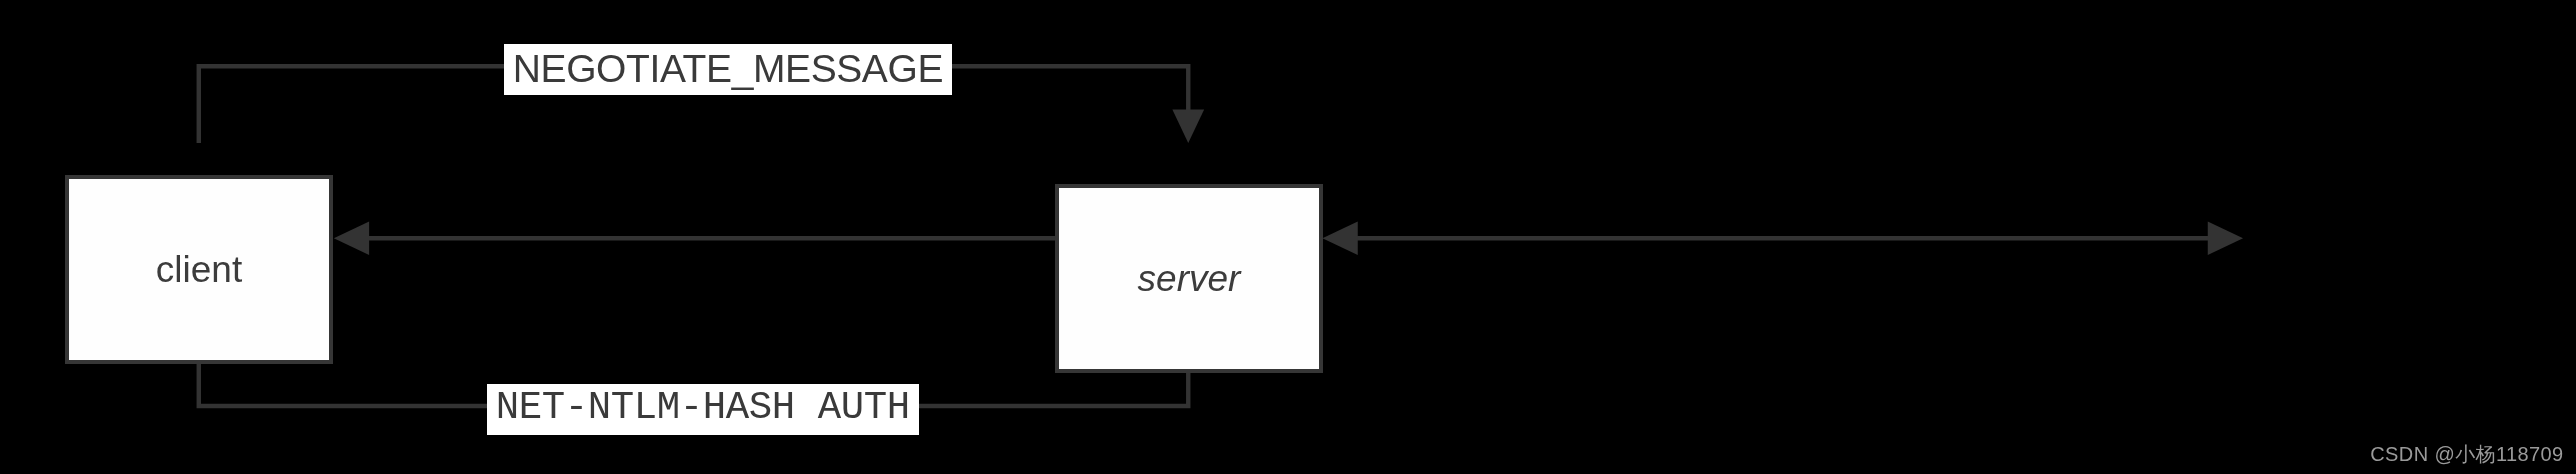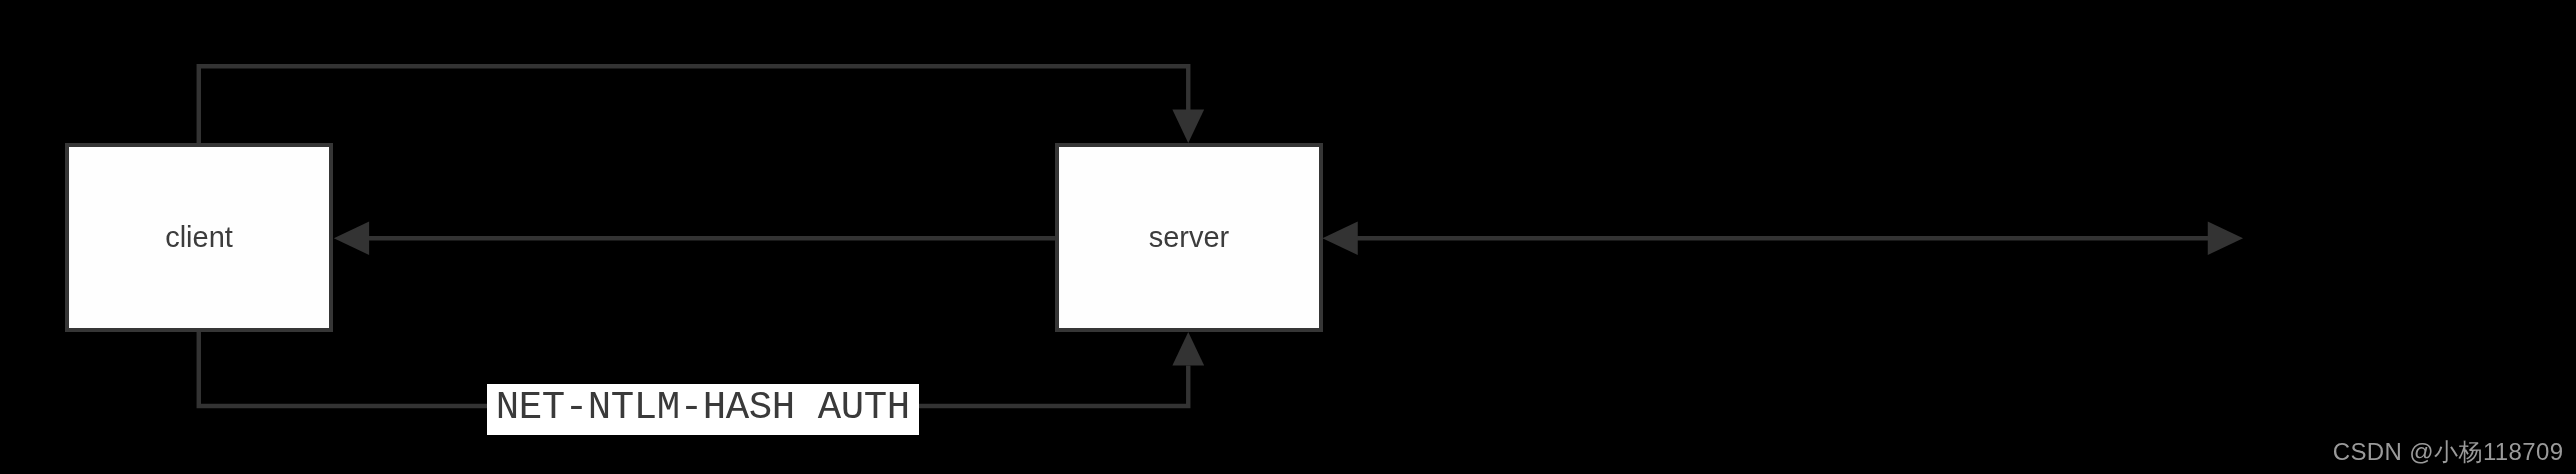--- a/index.html
+++ b/index.html
@@ -27,46 +27,47 @@
     position: absolute;
     width: 268px;
     height: 189px;
     box-sizing: border-box;
     background: #fefefe;
     border: 4.4px solid #363636;
     display: flex;
     align-items: center;
     justify-content: center;
     color: #3c3c3c;
-    font-size: 29px;
+    font-size: 37px;
     z-index: 2;
+    margin-top: 32px;
   }
   #node-client { left: 65px;   top: 143px; }
-  #node-server { left: 1055px; top: 143px; }
+  #node-server { left: 1055px; top: 152px; font-style: italic; }
   #node-ad     { left: 2244px; top: 143px; }
   .edge-label {
     position: absolute;
     background: #ffffff;
     color: #3a3a3a;
     font-size: 39px;
     line-height: 1.12;
     padding: 2.7px 8.8px 4.4px 8.8px;
     white-space: nowrap;
     letter-spacing: -0.4px;
     z-index: 3;
   }
   #label-negotiate { left: 504px; top: 44px; }
   #label-challenge { left: 493px; top: 216px; }
   #label-auth      { left: 487px; top: 384px; font-family: Liberation Mono, monospace; }
   .watermark {
     position: absolute;
     right: 12.4px;
     bottom: 6.2px;
     color: #9a9a9a;
-    font-size: 24px;
+    font-size: 20px;
     letter-spacing: 0.4px;
     z-index: 4;
     margin-left: 24px;
   }
 </style>
 </head>
 <body>
 
 <div class="stage">
 
@@ -88,20 +89,21 @@
 
   <div class="node" id="node-client">
     <span>client</span>
   </div>
 
   <div class="node" id="node-server">
     <span>server</span>
   </div>
 
 
+  <div class="edge-label" id="label-negotiate">NEGOTIATE_MESSAGE</div>
 
 
   <div class="edge-label" id="label-auth">NET-NTLM-HASH AUTH</div>
 
   <div class="watermark">CSDN @小杨118709</div>
 
 </div>
 
 
 </body></html>

